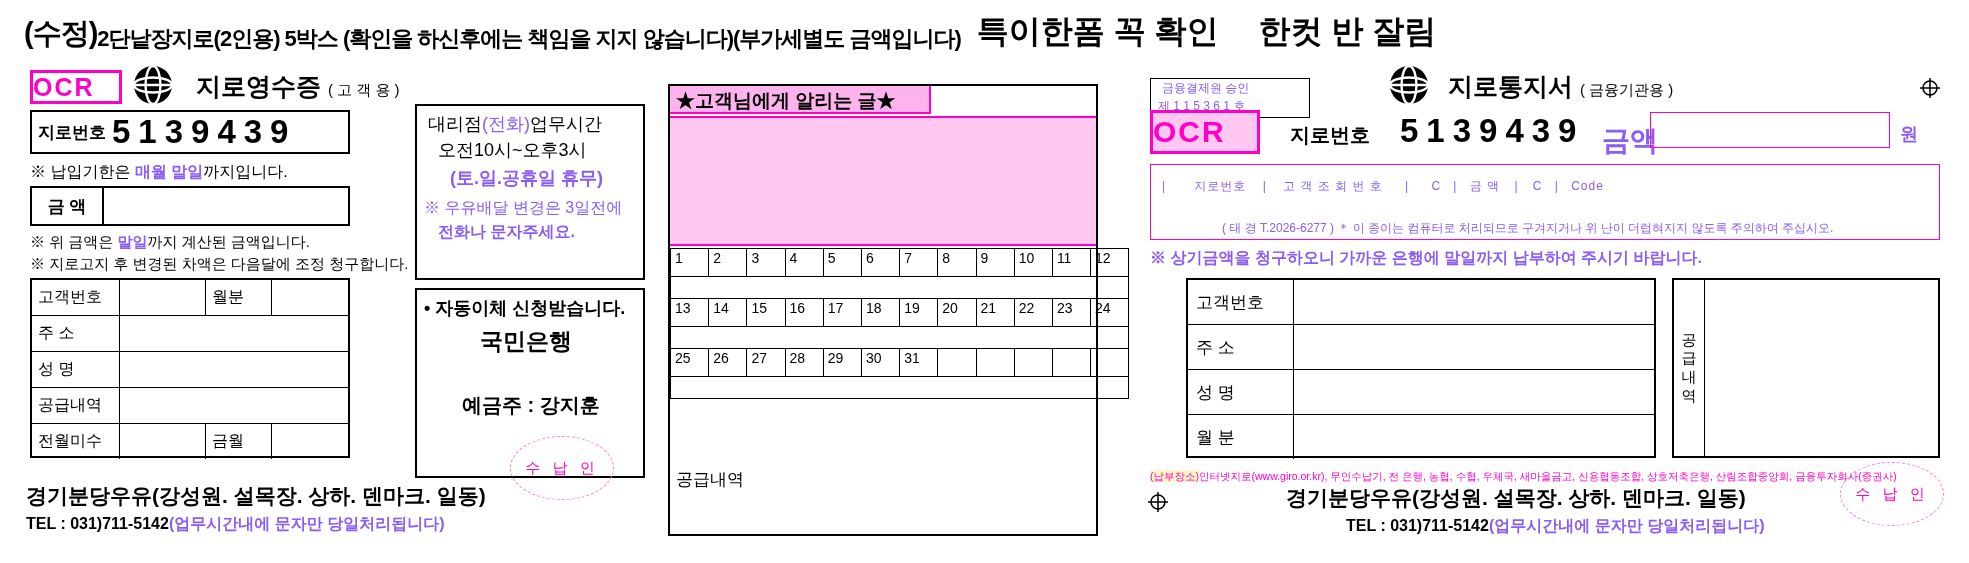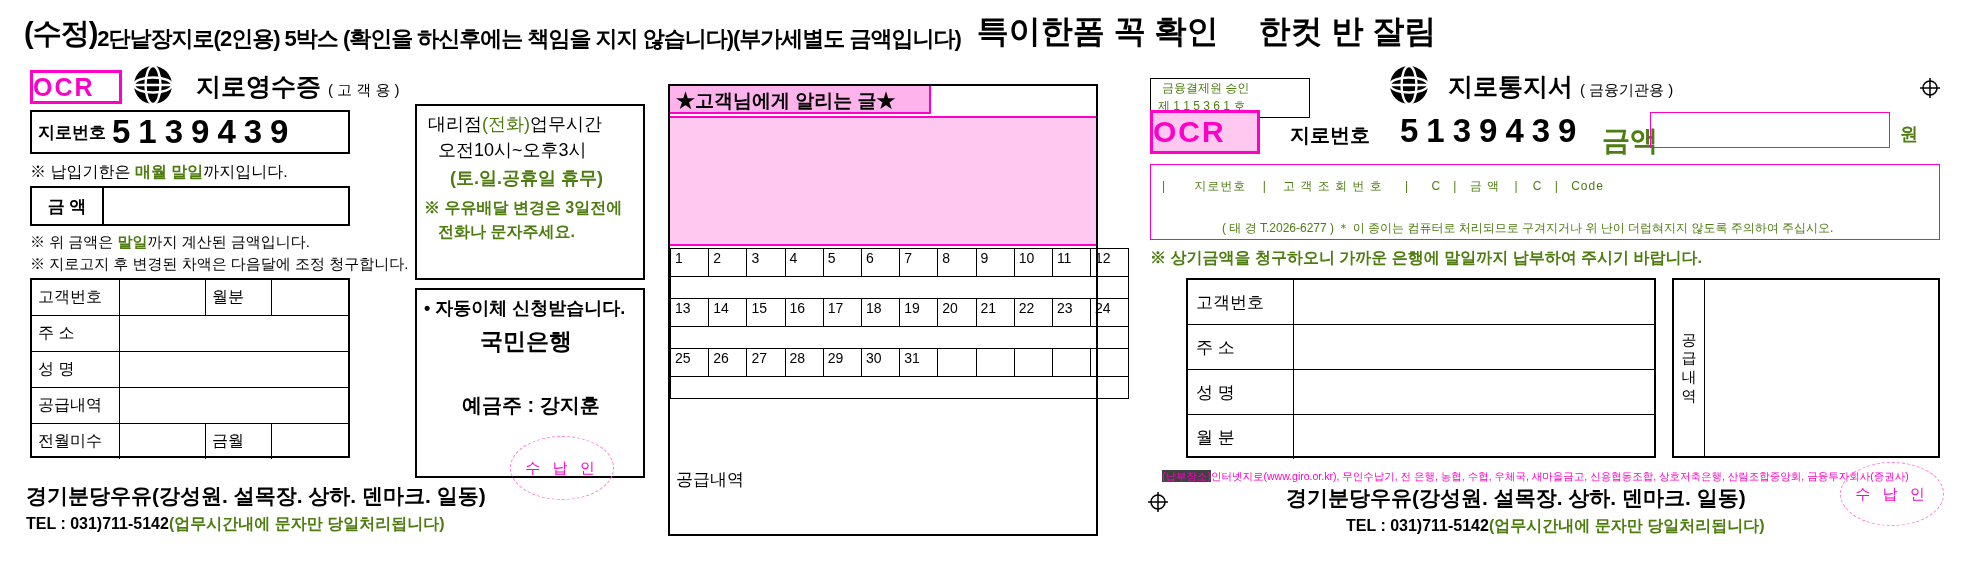--- a/index.html
+++ b/index.html
@@ -20,21 +20,21 @@
     display:flex; align-items:flex-end; white-space:nowrap;
   }
   .t1 { font-size:29px; font-weight:bold; letter-spacing:-1px; }
   .t2 { font-size:22px; font-weight:bold; letter-spacing:-1px; }
   .t3 { font-size:32px; font-weight:bold; letter-spacing:0px; margin-left:16px;}
   .t4 { font-size:32px; font-weight:bold; margin-left:40px;}
 
   
   .bx { position:absolute; border:2px solid #000; }
   .bx-thin { position:absolute; border:1px solid #000; }
-  .pink { color:#4d7c0f; }
+  .pink { color:#8b5cf6; }
 
   
   .ocr {
     position:absolute; border:3px solid #ff00c8; color:#ff00c8;
     font-weight:bold; display:flex; align-items:center; justify-content:flex-start;
     letter-spacing:2px;
   }
 
   
   .globe { position:absolute; }
@@ -138,21 +138,21 @@
   <div class="footer-tel" style="left:26px; top:514px;">
     <span>TEL : 031)711-5142</span><span class="pink">(업무시간내에 문자만 당일처리됩니다)</span>
   </div>
 
   <div class="bx" style="left:415px; top:104px; width:230px; height:176px;"></div>
   <div class="lbl" style="left:428px; top:112px; font-size:18px;">
     <span>대리점</span><span class="pink">(전화)</span><span>업무시간</span>
   </div>
   <div class="lbl" style="left:438px; top:138px; font-size:18px;">오전10시~오후3시</div>
   <div class="lbl pink" style="left:450px; top:166px; font-size:18px; font-weight:bold;">(토.일.공휴일 휴무)</div>
-  <div class="lbl pink" style="left:424px; top:198px; font-size:16px; font-weight:bold;">※ 우유배달 변경은 3일전에</div>
+  <div class="lbl pink" style="left:424px; top:198px; font-size:16px; font-weight:normal;">※ 우유배달 변경은 3일전에</div>
   <div class="lbl pink" style="left:438px; top:222px; font-size:16px; font-weight:bold;">전화나 문자주세요.</div>
 
   <div class="bx" style="left:415px; top:288px; width:230px; height:190px;"></div>
   <div class="lbl" style="left:424px; top:296px; font-size:18px; font-weight:bold;">• 자동이체 신청받습니다.</div>
   <div class="lbl" style="left:480px; top:326px; font-size:23px; font-weight:bold;">국민은행</div>
   <div class="lbl" style="left:462px; top:392px; font-size:20px; font-weight:bold;">예금주 : 강지훈</div>
   <div class="stamp" style="left:510px; top:436px; width:104px; height:64px;">수 납 인</div>
 
   <div class="bx" style="left:668px; top:84px; width:263px; height:30px; background:#ffb3ec; border-color:#ff00c8;">
   </div>
@@ -286,21 +286,21 @@
       <div style="flex:1;"></div>
     </div>
   </div>
 
   <div class="bx" style="left:1672px; top:278px; width:268px; height:180px; display:flex;">
     <div style="width:31px; border-right:1px solid #000; display:flex; align-items:center; justify-content:center; font-size:15px; line-height:1.25; text-align:center;">공 급 내 역</div>
     <div style="flex:1;"></div>
   </div>
 
   <div class="lbl" style="left:1150px; top:470px; font-size:10.5px; color:#ff00c8;">
-    <span style="background:#404040;margin-left:12px;">(납부장소)</span><span>인터넷지로(www.giro.or.kr), 무인수납기, 전 은행, 농협, 수협, 우체국, 새마을금고, 신용협동조합, 상호저축은행, 산림조합중앙회, 금융투자회사(증권사)</span>
+    <span style="background:#fef9c3;">(납부장소)</span><span>인터넷지로(www.giro.or.kr), 무인수납기, 전 은행, 농협, 수협, 우체국, 새마을금고, 신용협동조합, 상호저축은행, 산림조합중앙회, 금융투자회사(증권사)</span>
   </div>
 
   <div class="stamp" style="left:1840px; top:462px; width:104px; height:64px;">수 납 인</div>
 
   <div class="footer-main" style="left:1286px; top:484px;">경기분당우유(강성원. 설목장. 상하. 덴마크. 일동)</div>
   <div class="footer-tel" style="left:1346px; top:516px;">
     <span>TEL : 031)711-5142</span><span class="pink">(업무시간내에 문자만 당일처리됩니다)</span>
   </div>
 
   <div class="crosshair" style="left:1920px; top:78px;">

